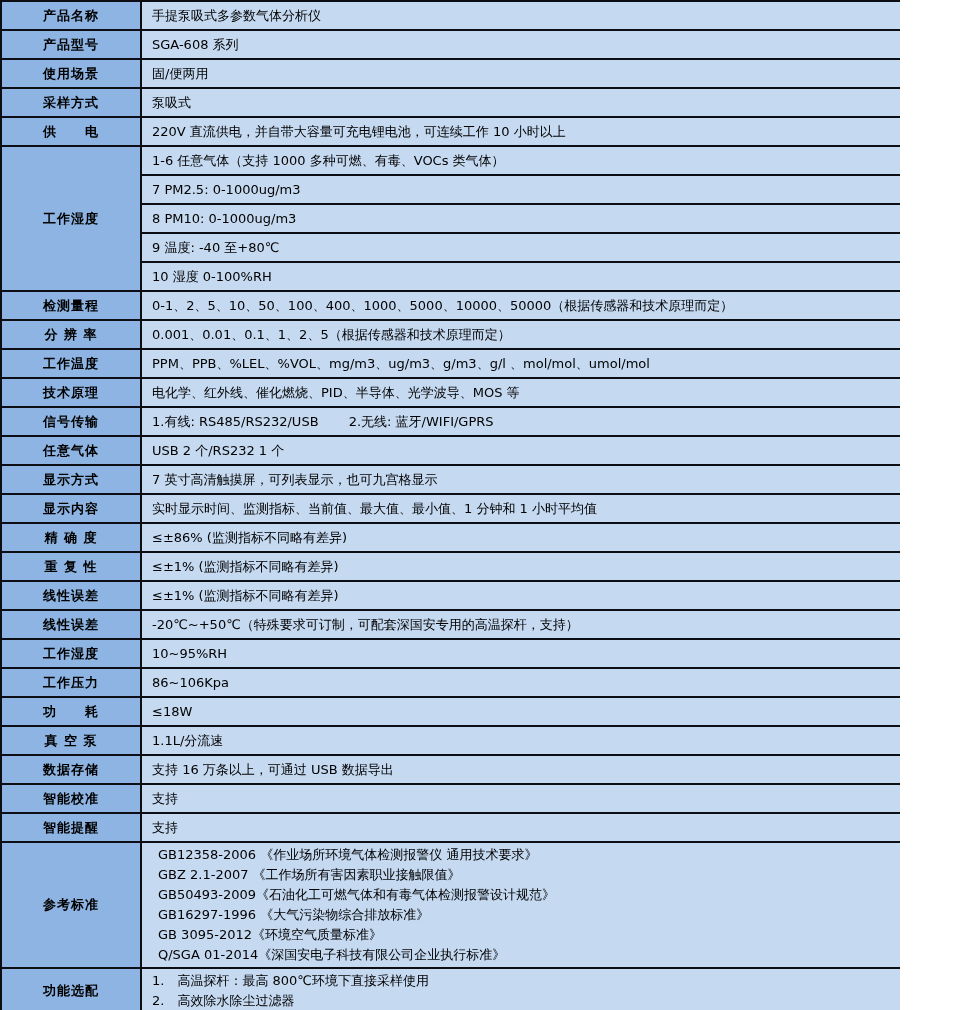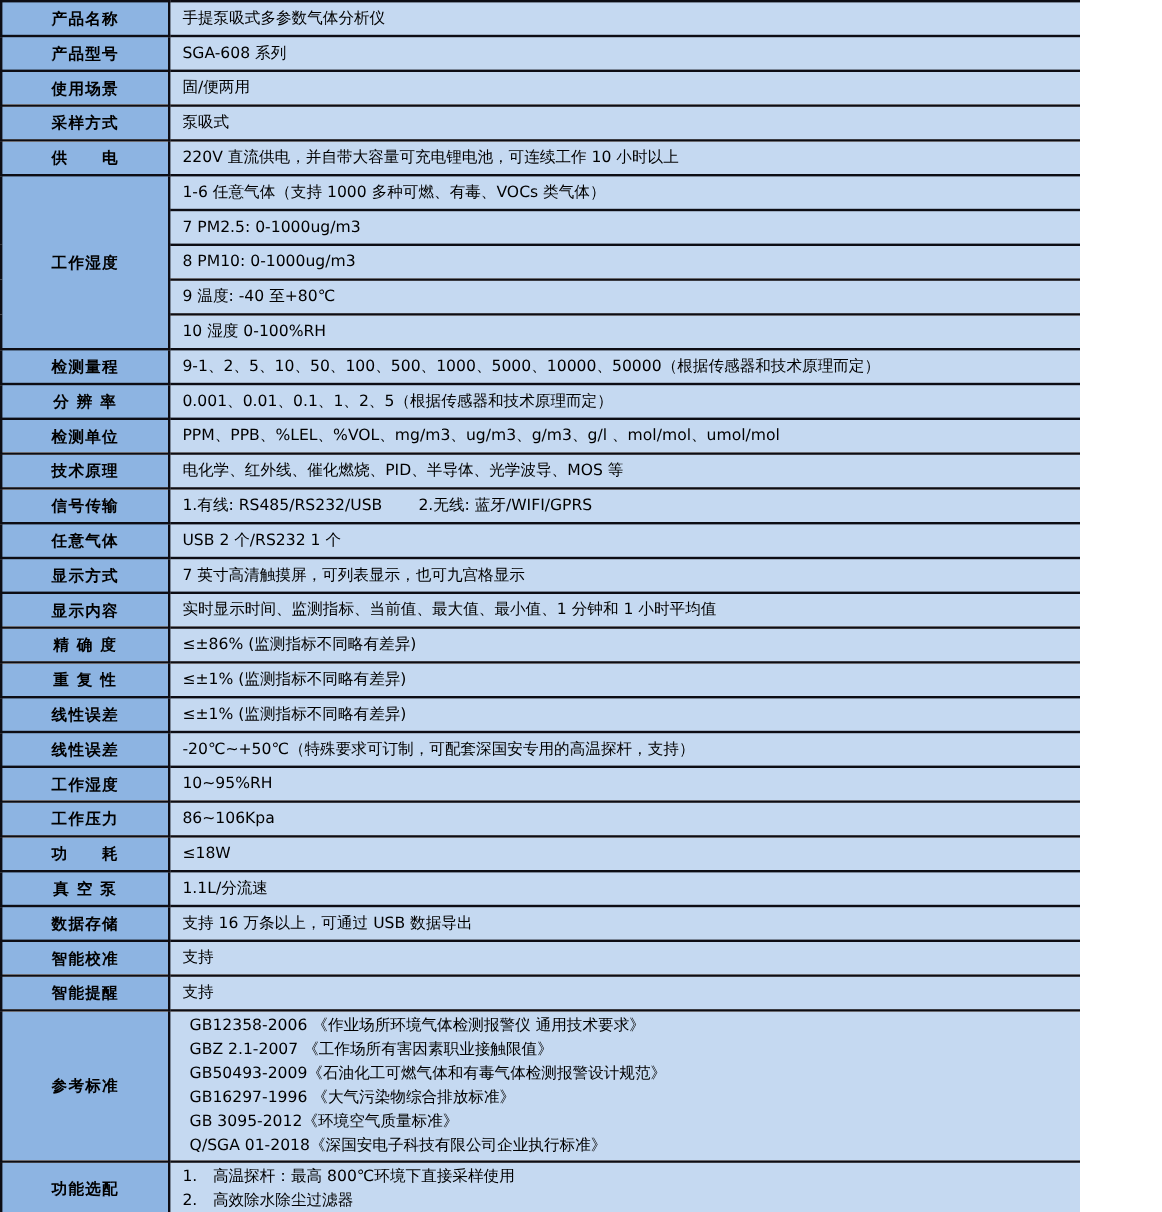--- a/index.html
+++ b/index.html
@@ -106,31 +106,31 @@
           </td>
         </tr>
         <tr>
           <td class="value single">
             <div class="line">10 湿度 0-100%RH</div>
           </td>
         </tr>
         <tr>
           <td class="label" rowspan="1">检测量程</td>
           <td class="value single">
-            <div class="line">9-1、2、5、10、50、100、500、1000、5000、10000、50000（根据传感器和技术原理而定）</div>
+            <div class="line">0-1、2、5、10、50、100、400、1000、5000、10000、50000（根据传感器和技术原理而定）</div>
           </td>
         </tr>
         <tr>
           <td class="label" rowspan="1">分 辨 率</td>
           <td class="value single">
             <div class="line">0.001、0.01、0.1、1、2、5（根据传感器和技术原理而定）</div>
           </td>
         </tr>
         <tr>
-          <td class="label" rowspan="1">检测单位</td>
+          <td class="label" rowspan="1">工作温度</td>
           <td class="value single">
             <div class="line">PPM、PPB、%LEL、%VOL、mg/m3、ug/m3、g/m3、g/l 、mol/mol、umol/mol</div>
           </td>
         </tr>
         <tr>
           <td class="label" rowspan="1">技术原理</td>
           <td class="value single">
             <div class="line">电化学、红外线、催化燃烧、PID、半导体、光学波导、MOS 等</div>
           </td>
         </tr>
@@ -225,21 +225,21 @@
           </td>
         </tr>
         <tr>
           <td class="label" rowspan="1">参考标准</td>
           <td class="value" style="height: 120px; padding-left: 16px;">
             <div class="line">GB12358-2006 《作业场所环境气体检测报警仪 通用技术要求》</div>
             <div class="line">GBZ 2.1-2007 《工作场所有害因素职业接触限值》</div>
             <div class="line">GB50493-2009《石油化工可燃气体和有毒气体检测报警设计规范》</div>
             <div class="line">GB16297-1996 《大气污染物综合排放标准》</div>
             <div class="line">GB 3095-2012《环境空气质量标准》</div>
-            <div class="line">Q/SGA 01-2018《深国安电子科技有限公司企业执行标准》</div>
+            <div class="line">Q/SGA 01-2014《深国安电子科技有限公司企业执行标准》</div>
           </td>
         </tr>
         <tr>
           <td class="label" rowspan="1">功能选配</td>
           <td class="value" style="height: 40px;">
             <div class="line">1.　高温探杆：最高 800℃环境下直接采样使用</div>
             <div class="line">2.　高效除水除尘过滤器</div>
           </td>
         </tr>
       </tbody>

